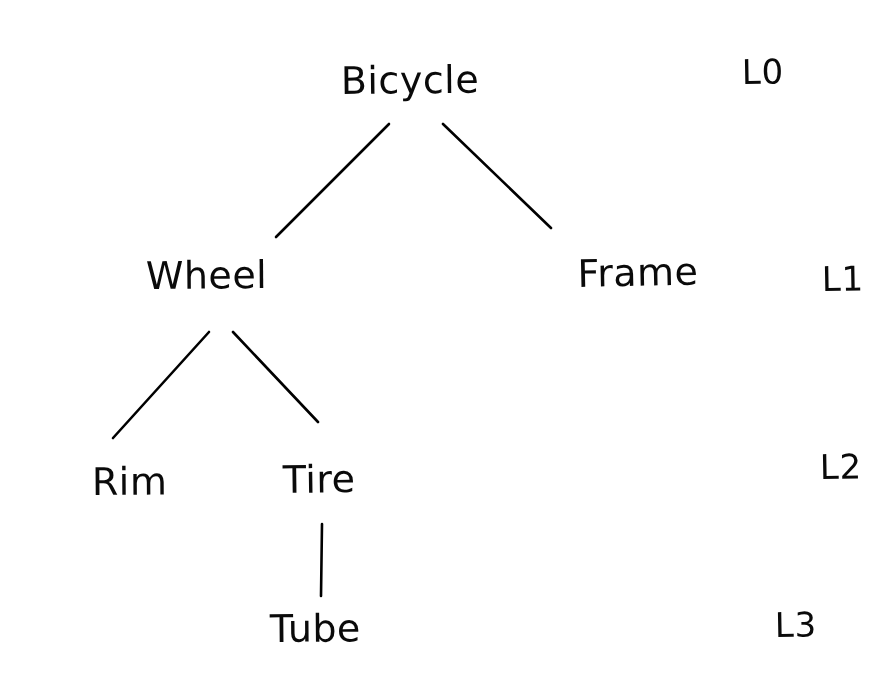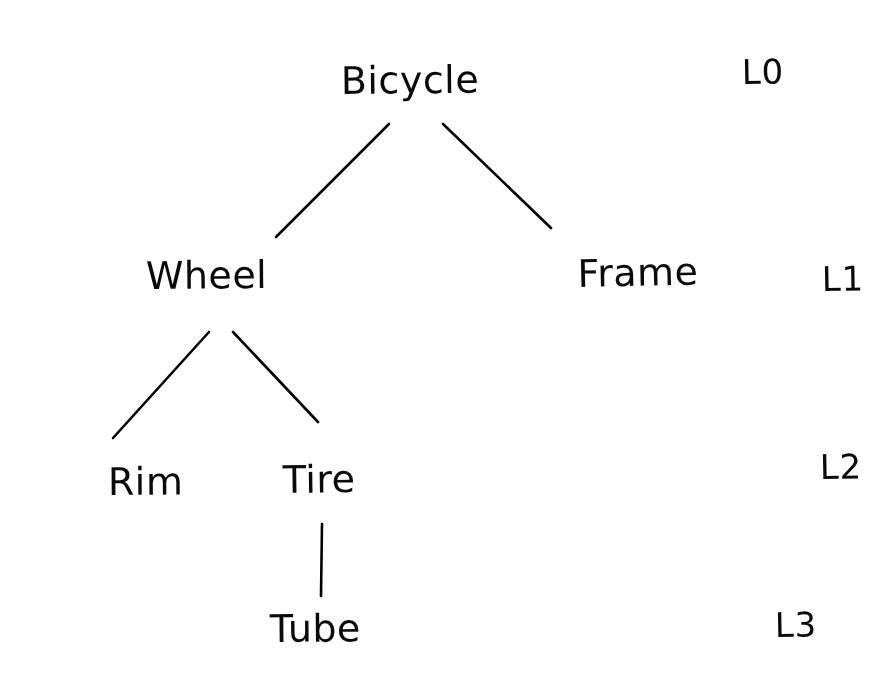--- a/index.html
+++ b/index.html
@@ -33,21 +33,21 @@
   }
   .level-label {
     font-size: 34px;
     line-height: 1;
     letter-spacing: 1px;
   }
   
   #node-bicycle { left: 341px; top: 62px; transform: rotate(-0.6deg); }
   #node-wheel   { left: 146px; top: 257px; transform: rotate(-0.5deg); }
   #node-frame   { left: 578px; top: 255px; transform: rotate(-1.2deg); }
-  #node-rim     { left: 108px;  top: 463px; transform: rotate(-0.4deg); }
+  #node-rim     { left: 92px;  top: 463px; transform: rotate(-0.4deg); }
   #node-tire    { left: 283px; top: 461px; transform: rotate(-0.8deg); }
   #node-tube    { left: 270px; top: 610px; transform: rotate(-0.5deg); text-align: right; }
 
   #level-l0 { left: 742px; top: 55px; transform: rotate(-1deg); }
   #level-l1 { left: 775px; top: 262px; transform: rotate(-1deg); margin-left: 47px; }
   #level-l2 { left: 820px; top: 450px; transform: rotate(-1deg); }
   #level-l3 { left: 775px; top: 608px; transform: rotate(-1deg); }
 
   #edges {
     position: absolute;

